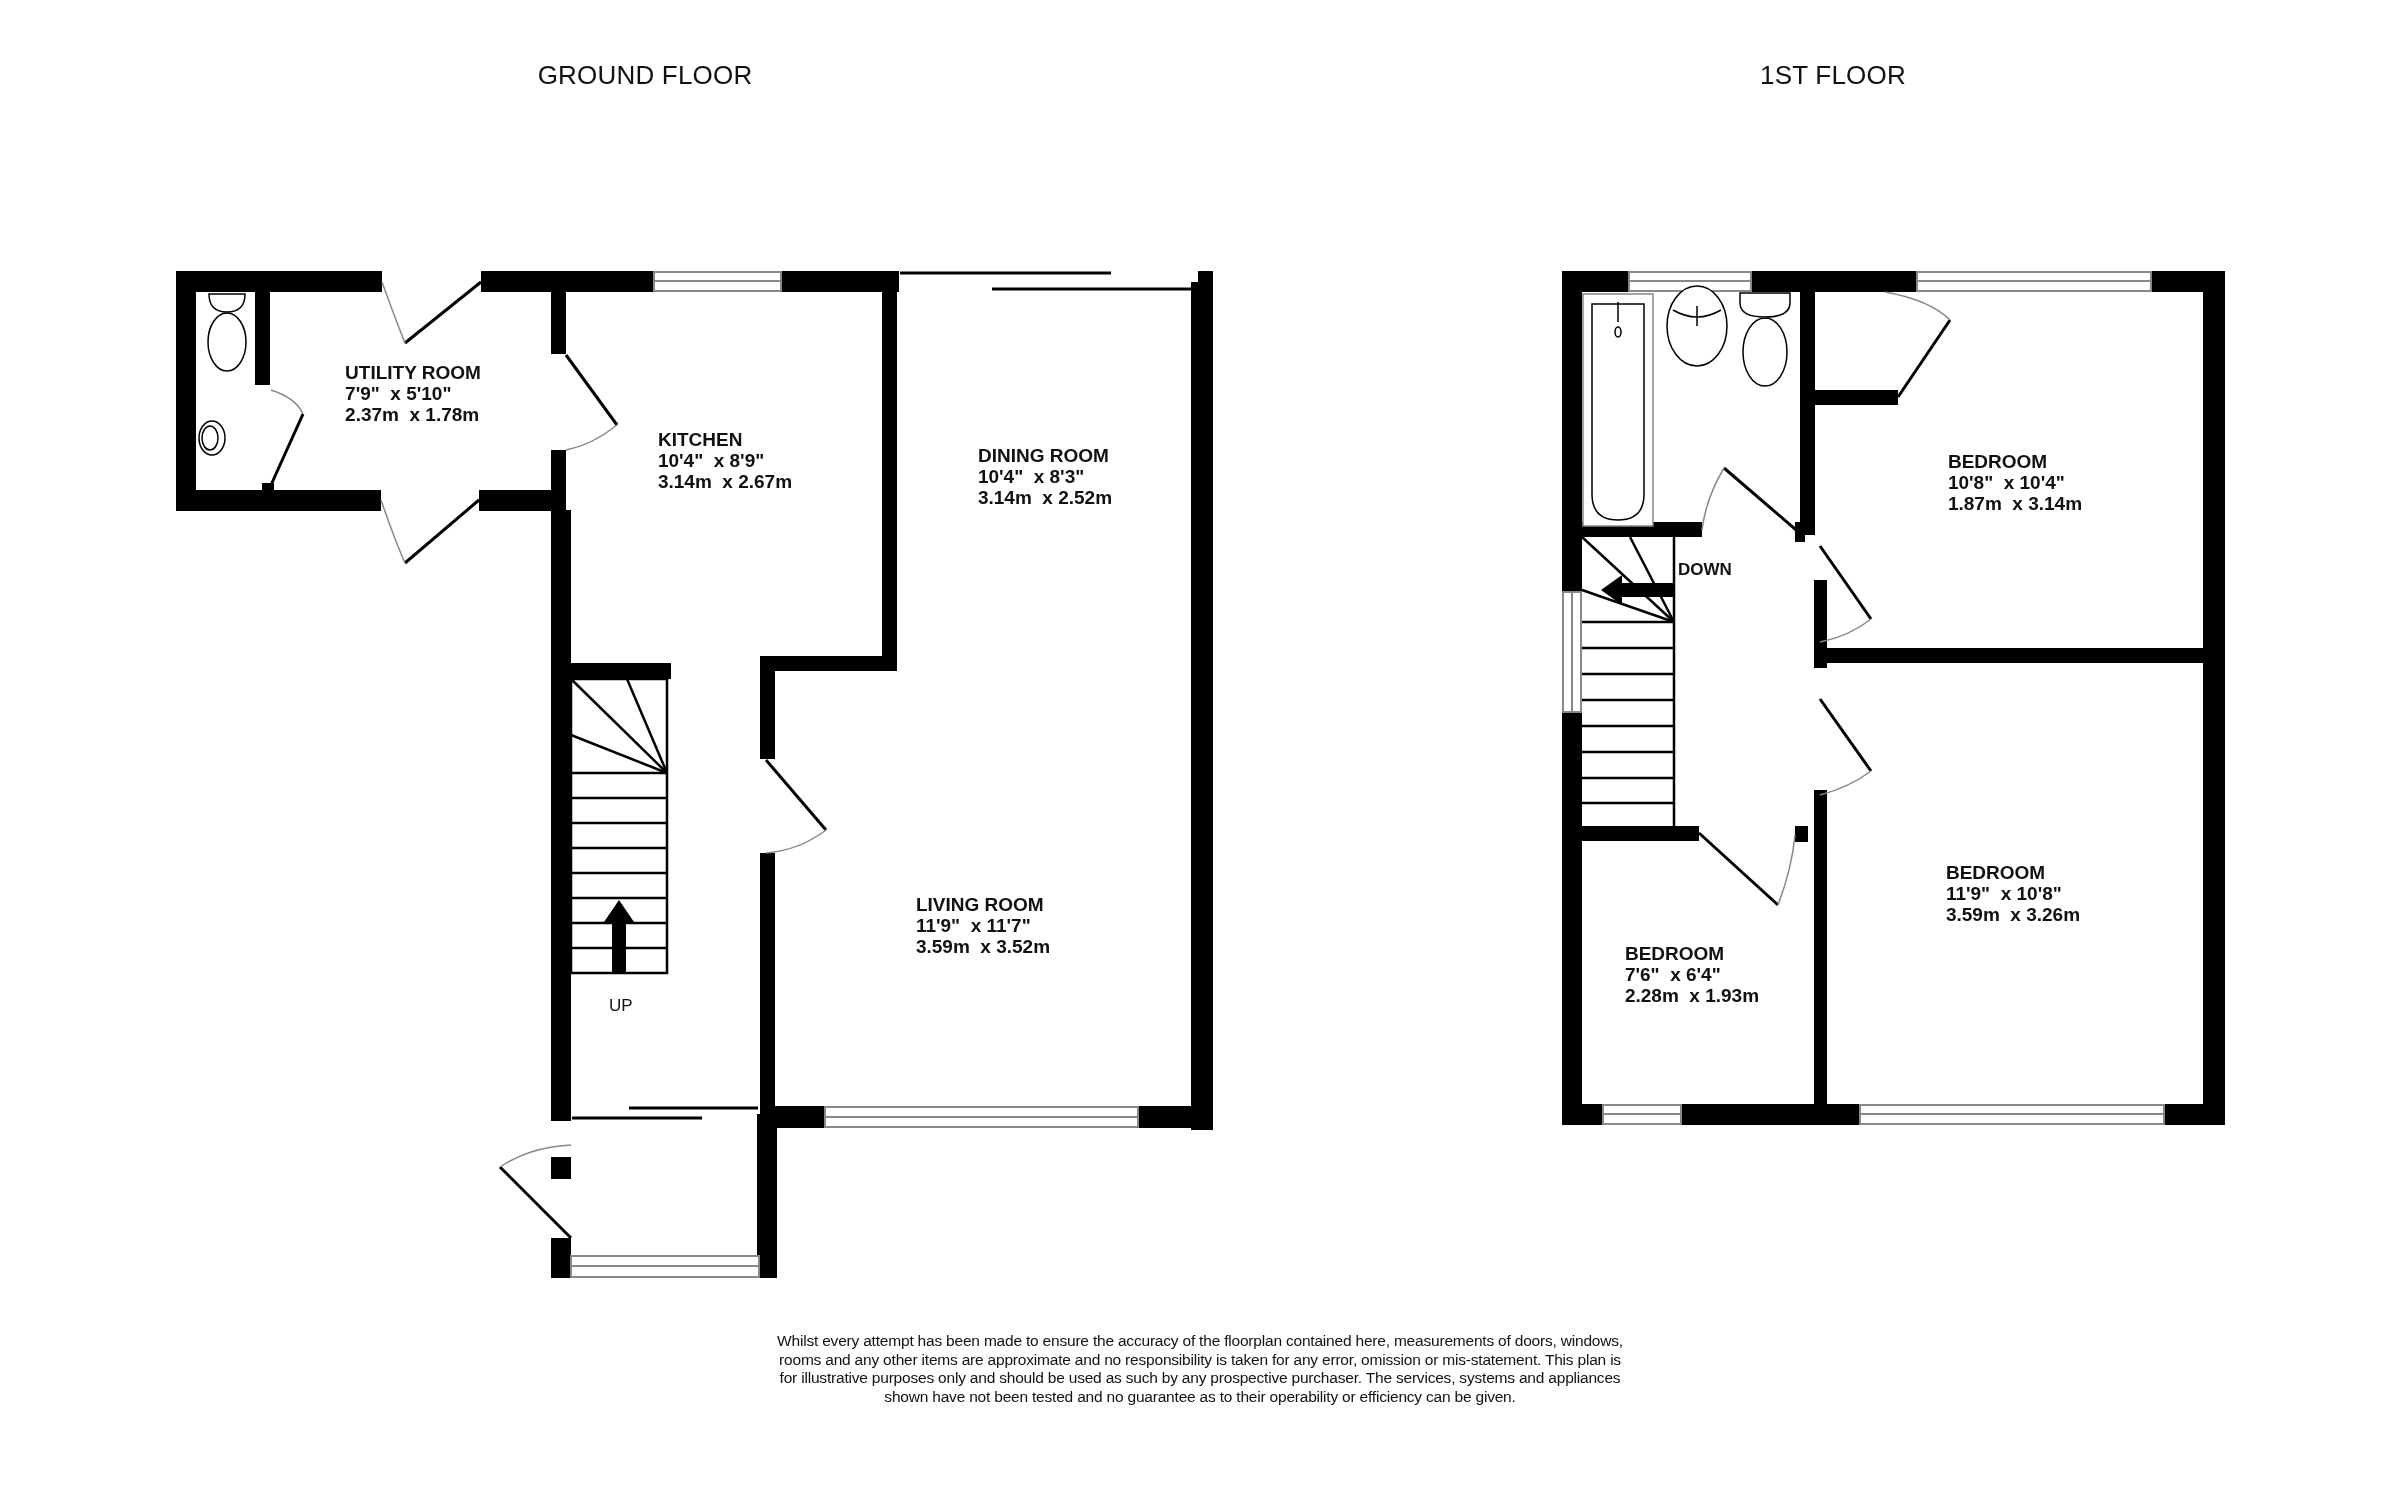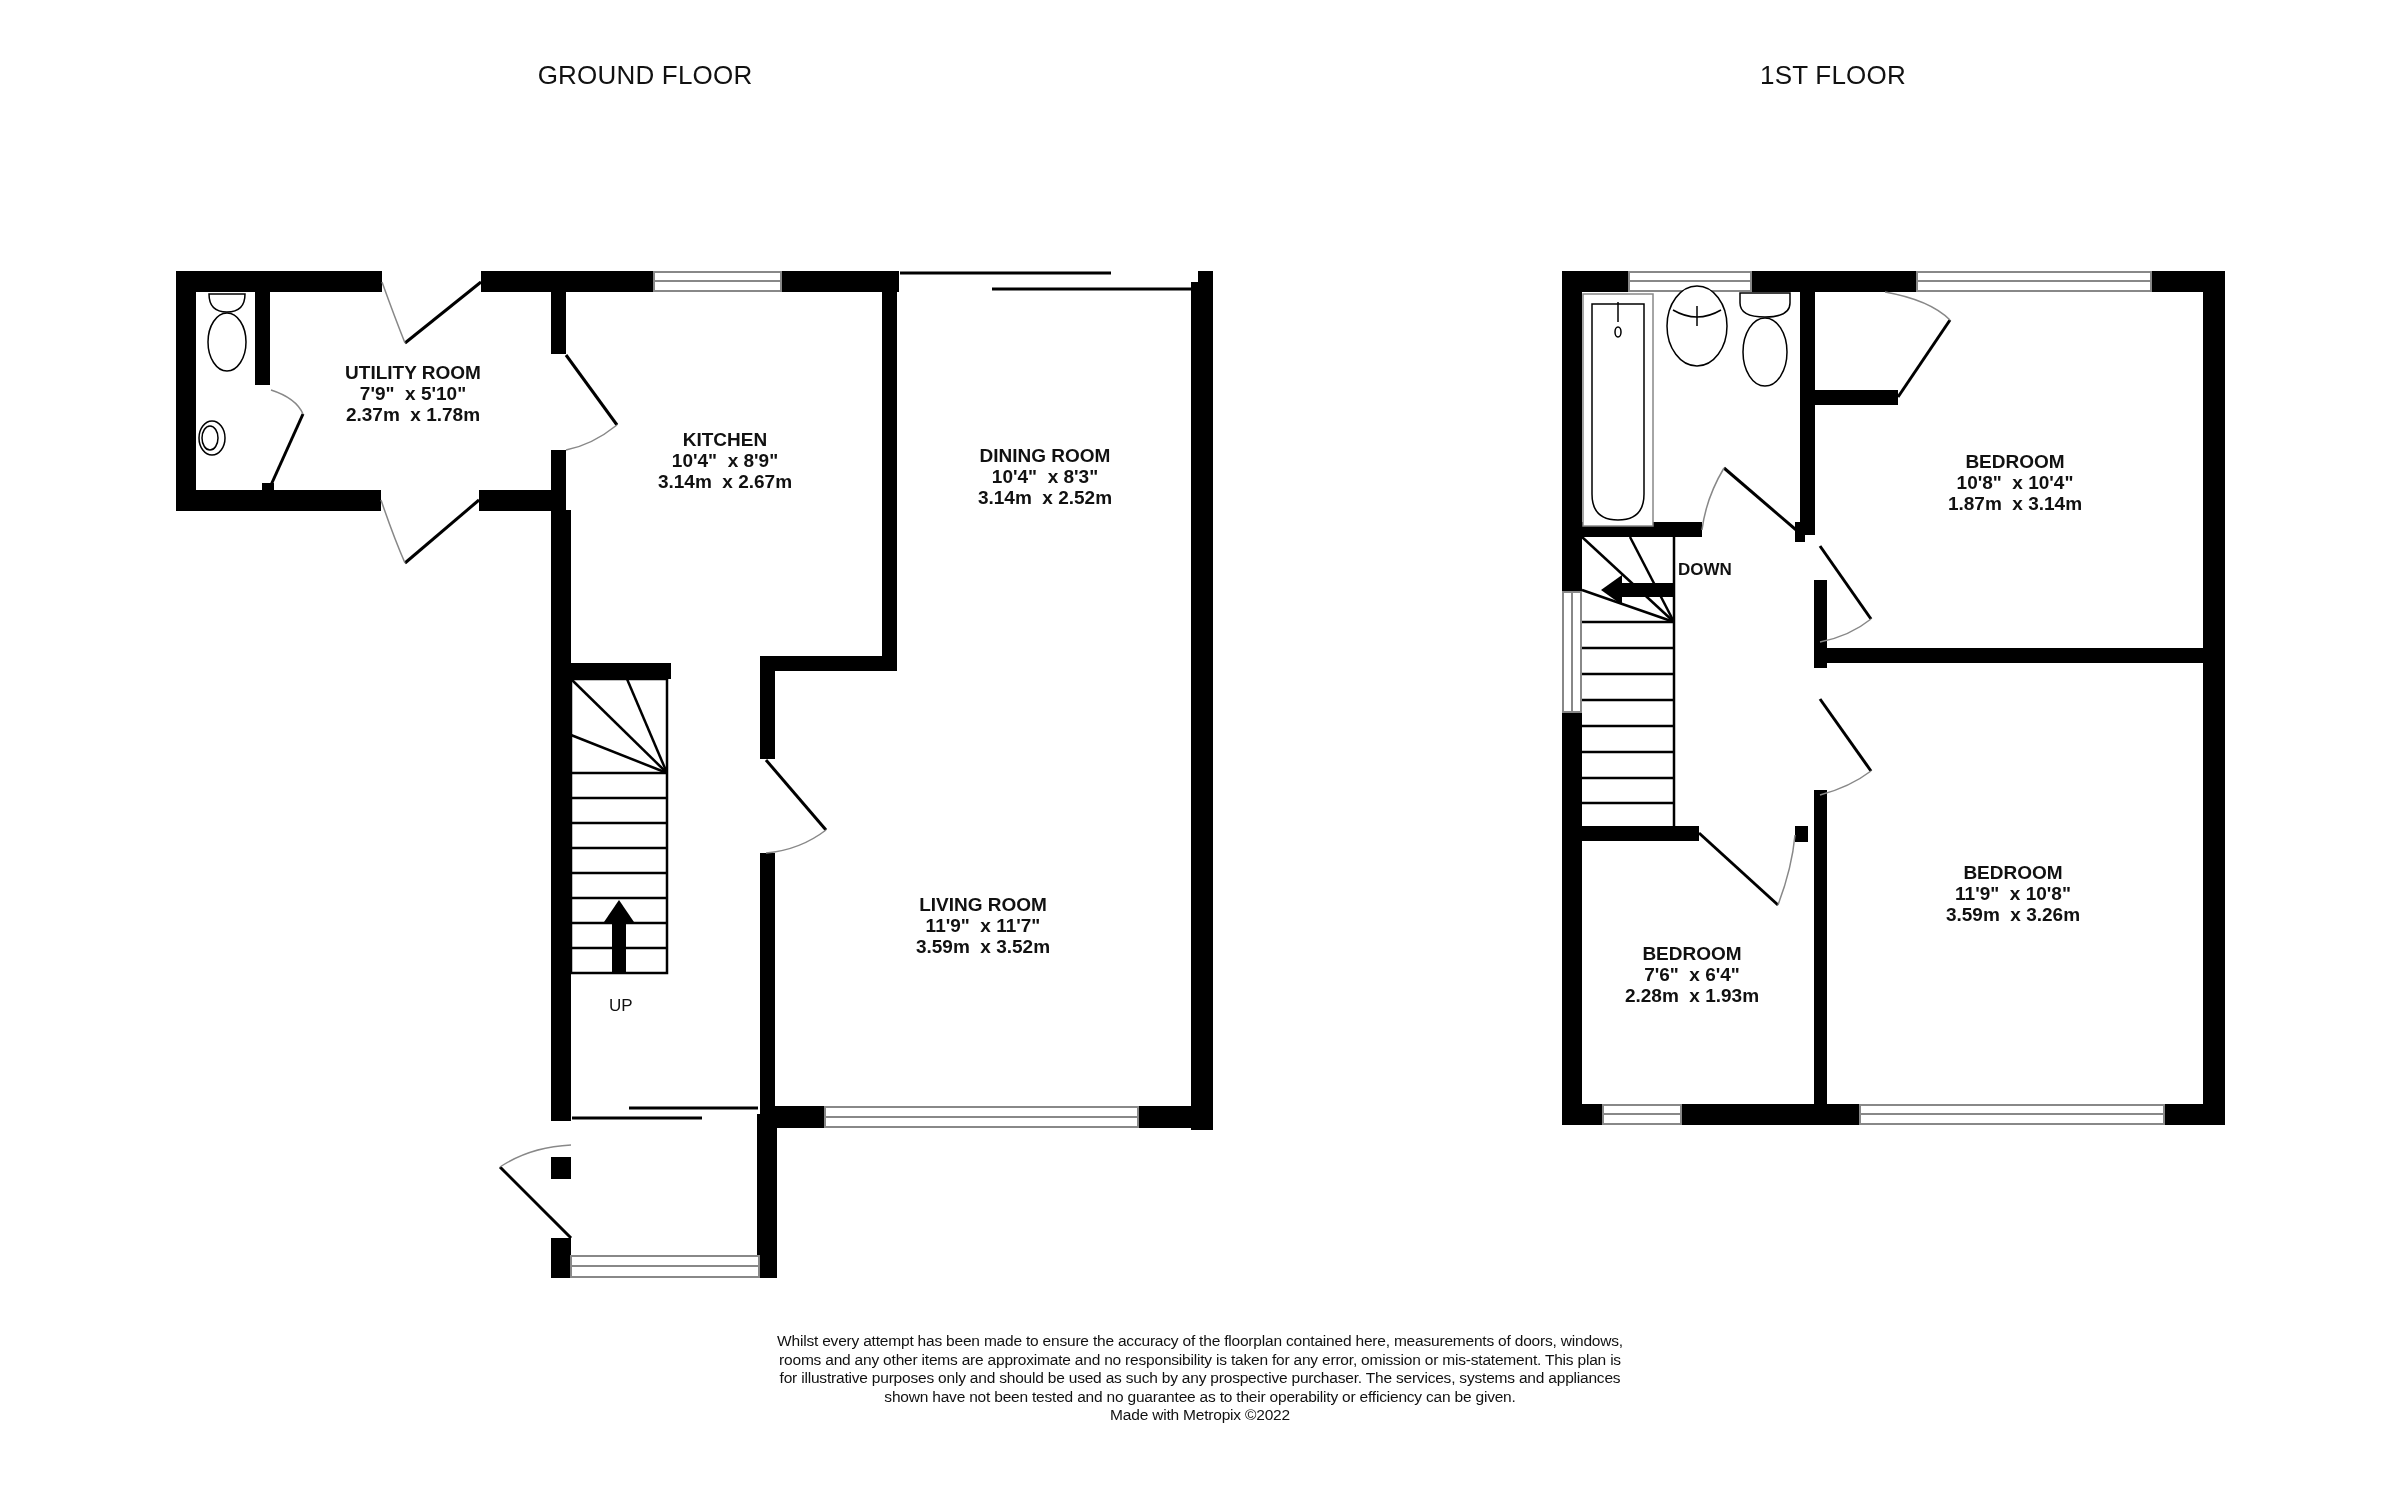--- a/index.html
+++ b/index.html
@@ -1,19 +1,19 @@
 <!DOCTYPE html>
 <html><head>
 <meta charset="utf-8">
 <style>
   html, body { margin:0; padding:0; background:#ffffff; }
   body { width:2400px; height:1495px; position:relative; overflow:hidden; font-family:"Liberation Sans", sans-serif; color:#000; }
   .floor-title { position:absolute; font-family:"Liberation Sans", sans-serif; font-size:26px; letter-spacing:0.2px; color:#111; transform:translateX(-50%); white-space:nowrap; }
   svg.plan { position:absolute; left:0; top:0; }
-  .room-label { position:absolute; transform:translateX(-50%); text-align:center; font-family:"Liberation Sans", sans-serif; font-weight:bold; font-size:19px; line-height:21px; white-space:nowrap; color:#111; }
+  .room-label { position:absolute; transform:translateX(-50%); text-align:left; font-family:"Liberation Sans", sans-serif; font-weight:bold; font-size:19px; line-height:21px; white-space:nowrap; color:#111; }
   .room-label div { white-space:pre; }
   .small-label { position:absolute; font-family:"Liberation Sans", sans-serif; font-size:17px; color:#111; white-space:nowrap; }
   .disclaimer { position:absolute; left:50%; top:1332px; transform:translateX(-50%); width:860px; text-align:center; font-family:"Liberation Sans", sans-serif; font-size:15.5px; line-height:18.5px; color:#111; letter-spacing:-0.2px; }
 </style>
 </head>
 <body>
 
 <div class="floor-title" style="left:645px; top:60px;">GROUND FLOOR</div>
 <div class="floor-title" style="left:1833px; top:60px;">1ST FLOOR</div>
 
@@ -226,14 +226,13 @@
 </div>
 <div class="room-label" style="left:1692px; top:943px;">
   <div>BEDROOM</div>
   <div>7'6"  x 6'4"</div>
   <div>2.28m  x 1.93m</div>
 </div>
 <div class="small-label" style="left:1678px; top:560px;font-weight:bold;">DOWN</div>
 
 <div class="disclaimer">
   <div>Whilst every attempt has been made to ensure the accuracy of the floorplan contained here, measurements of doors, windows, rooms and any other items are approximate and no responsibility is taken for any error, omission or mis-statement. This plan is for illustrative purposes only and should be used as such by any prospective purchaser. The services, systems and appliances shown have not been tested and no guarantee as to their operability or efficiency can be given.</div>
-  <div>Made with Metropix ©2022</div>
 </div>
 
 </body></html>

